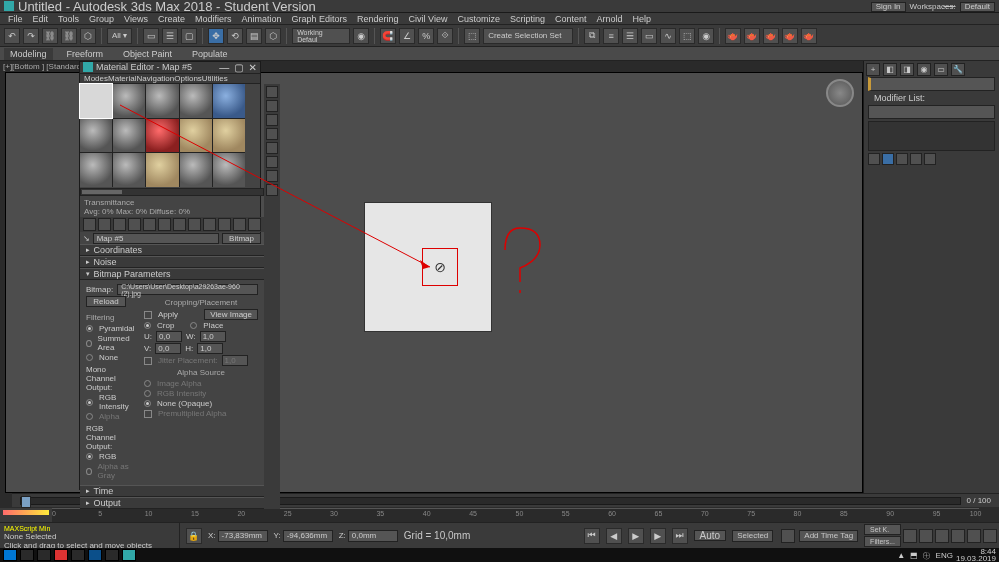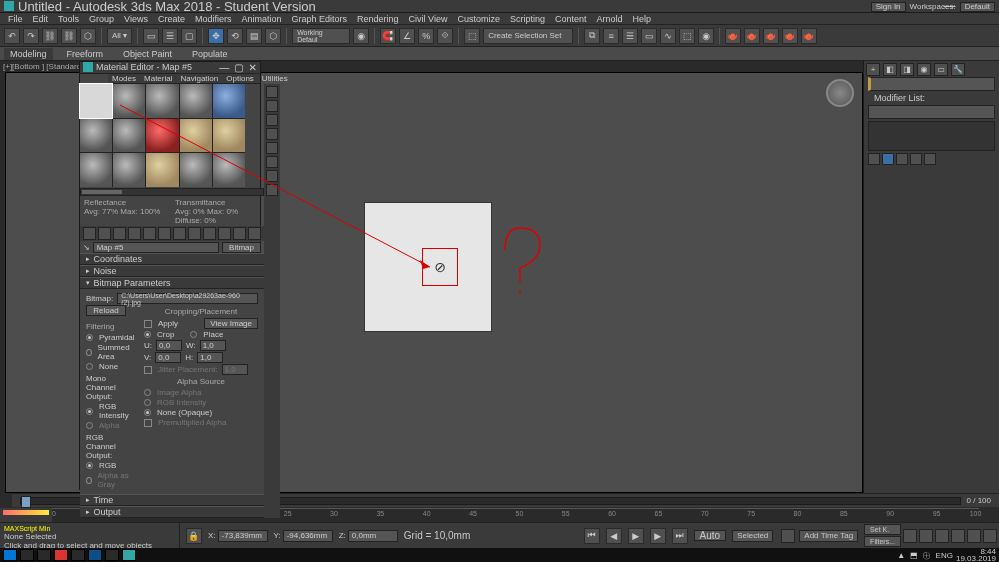--- a/index.html
+++ b/index.html
@@ -49,21 +49,21 @@
 .rp-list { margin:2px 4px; height:30px; background:#333; border:1px solid #222; }
 .rp-stack { margin:2px 4px; display:flex; gap:2px; }
 .rp-stack .sb { width:12px; height:12px; background:#505050; border:1px solid #222; }
 
 
 .me { position:absolute; left:79px; top:61px; width:182px; height:429px; background:#444; border:1px solid #1a1a1a; z-index:40; display:flex; flex-direction:column; }
 .me-title { height:14px; background:#3a3a3a; display:flex; align-items:flex-start; padding:0 3px; border-bottom:1px solid #222; }
 .me-title .mi { width:10px;height:10px;background:#31a8a8;margin-right:3px; }
 .me-title .t { font-size:9px; color:#ccc; flex:1; }
 .me-title .wb { display:flex; gap:5px; color:#ccc; font-size:10px; }
-.me-menu { height:12px; background:#3a3a3a; display:flex; gap:8px; padding:0 4px; font-size:8px; color:#ccc; border-bottom:1px solid #222;margin-left:28px; }
+.me-menu { height:12px; background:#3a3a3a; display:flex; gap:0; padding:0 4px; font-size:8px; color:#ccc; border-bottom:1px solid #222; }
 .me-body { flex:1; display:flex; }
 .slots { width:165px; height:103px; display:grid; grid-template-columns: repeat(5, 1fr); grid-template-rows: repeat(3, 1fr); gap:1px; background:#222; }
 .slot { background: radial-gradient(circle at 40% 35%, #bbb, #555 70%); }
 .slot.sel { outline:1px solid #fff; background: #d8d8d8; }
 .slot.red { background: radial-gradient(circle at 40% 35%, #ff6b6b, #8b2020 70%); }
 .slot.blue { background: radial-gradient(circle at 40% 35%, #8bb0e0, #3a5a8a 70%); }
 .slot.tan { background: radial-gradient(circle at 40% 35%, #e0d0a0, #a08860 70%); }
 .me-sidebar { width:16px; background:#3a3a3a; display:flex; flex-direction:column; gap:2px; padding:2px; }
 .me-sidebar .sb { width:12px; height:12px; background:#505050; border:1px solid #222; }
 .me-scroll { height:8px; background:#333; border:1px solid #222; margin:1px 0; position:relative; }
@@ -280,24 +280,20 @@
         <div class="slot"></div>
         <div class="slot tan"></div>
         <div class="slot"></div>
         <div class="slot"></div>
       </div>
       <div class="me-scroll">
           <div class="thumb"></div>
         </div>
       <div class="me-stats">
         <div style="flex:1">
-          <div>Reflectance</div>
-          <div><span>Avg:</span> <span>77%</span> <span>Max:</span> <span>100%</span></div>
-        </div>
-        <div style="flex:1">
           <div>Transmittance</div>
           <div><span>Avg:</span> <span>0%</span> <span>Max:</span> <span>0%</span> <span>Diffuse:</span> <span>0%</span></div>
         </div>
       </div>
       <div class="me-tools">
         <div class="tb"></div>
         <div class="tb"></div>
         <div class="tb"></div>
         <div class="tb"></div>
         <div class="tb"></div>

